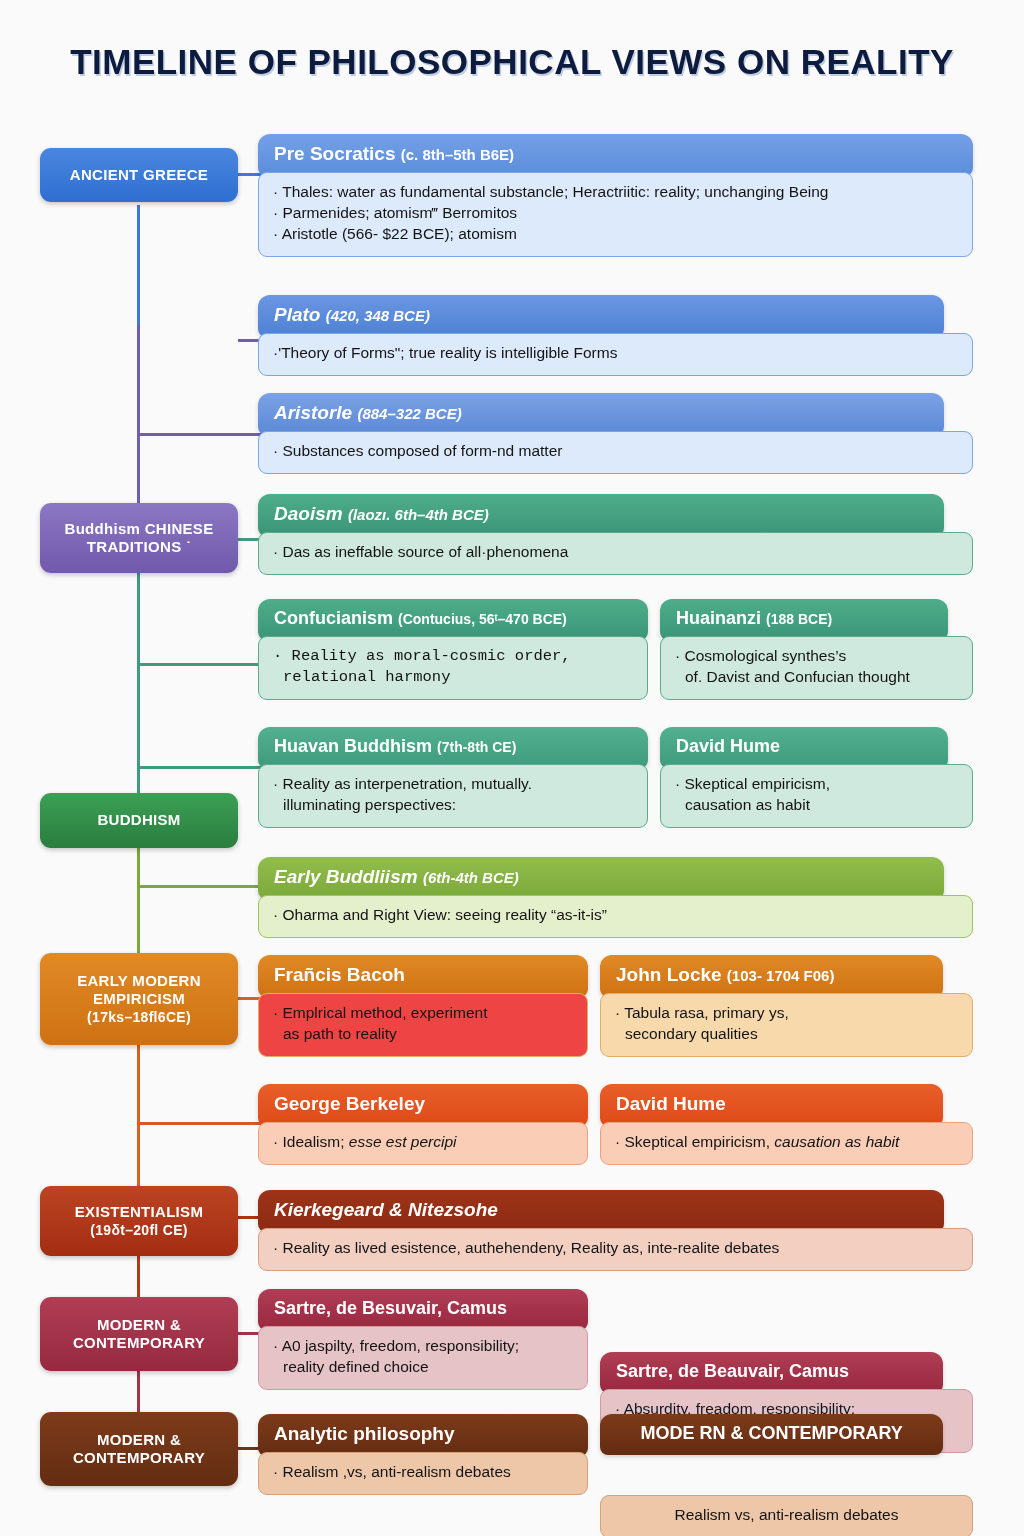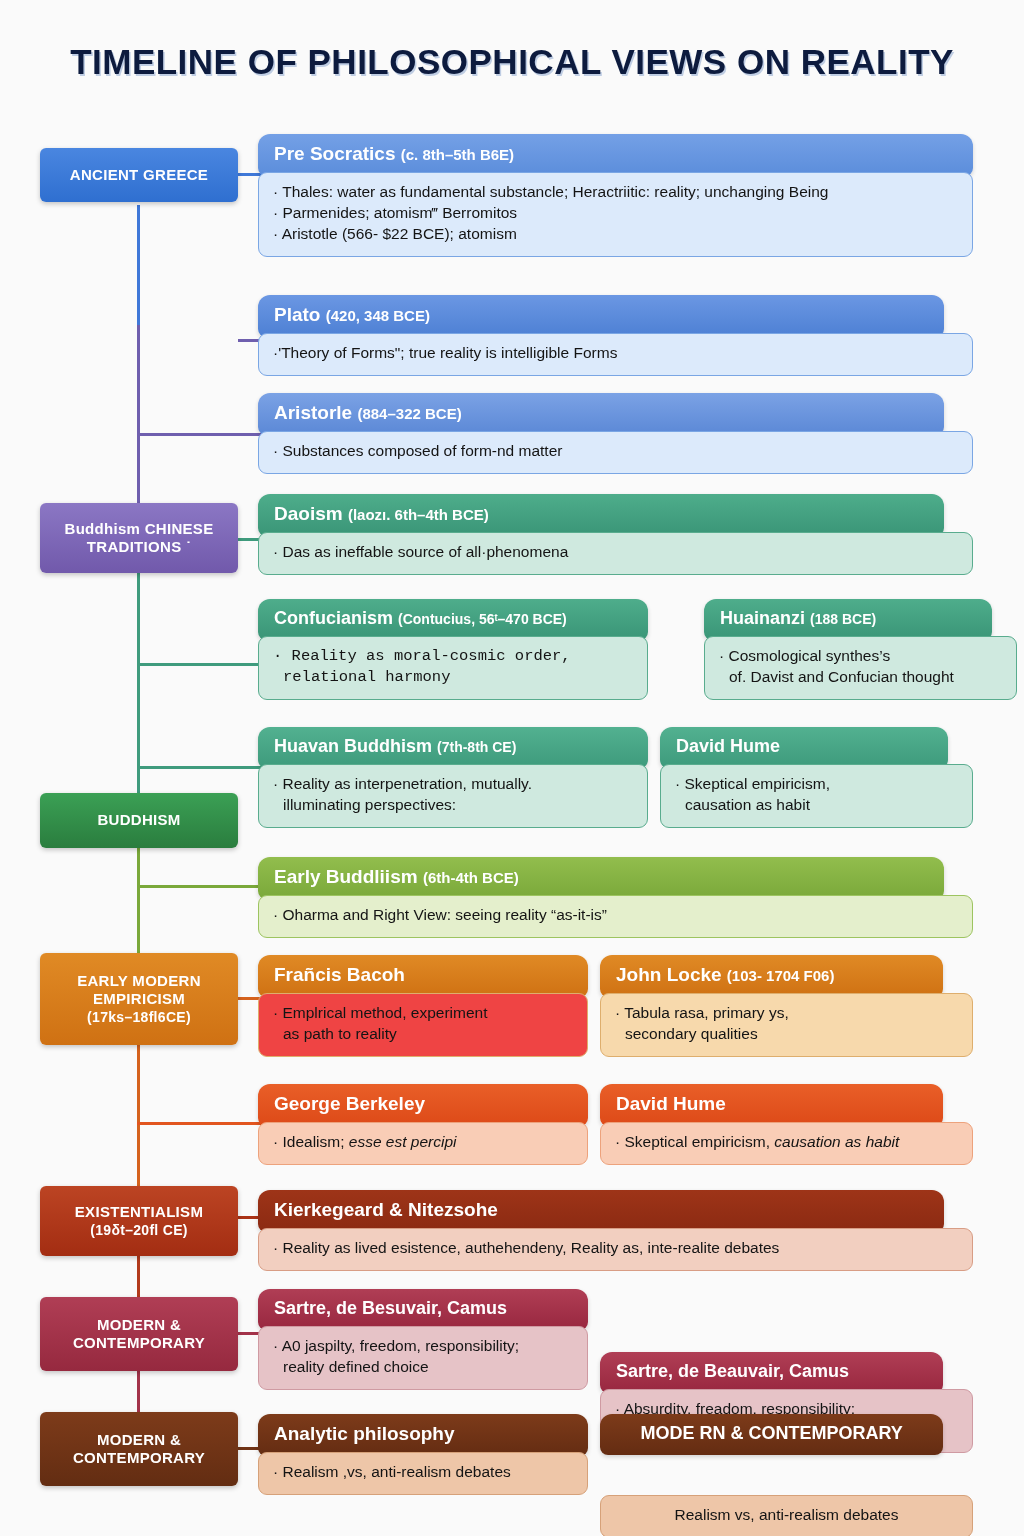--- a/index.html
+++ b/index.html
@@ -43,21 +43,21 @@
     left: 137px;
     width: 3px;
     background: #3f78d8;
   }
 
   
   .era {
     position: absolute;
     left: 40px;
     width: 198px;
-    border-radius: 6px;
+    border-radius: 11px;
     color: #ffffff;
     text-align: center;
     font-weight: bold;
     font-size: 15px;
     line-height: 1.22;
     display: flex;
     flex-direction: column;
     align-items: center;
     justify-content: center;
     box-shadow: 0 2px 5px rgba(0,0,0,0.22);
@@ -114,21 +114,21 @@
     box-sizing: border-box;
     margin-top: -4px;
     position: relative;
     z-index: 3;
   }
   .card .body .li {
     white-space: nowrap;
   }
   .card .body em { font-style: italic; }
   .hdr.narrow92 { width: 92%; }
-  .hdr.narrow96 { width: 96%; }
+  .hdr.narrow96 { width: 96%; font-style: italic; }
 </style>
 </head>
 <body>
 
 <div id="page">
 
   <div class="title">TIMELINE OF PHILOSOPHICAL VIEWS ON REALITY</div>
 
   <div class="spine" style="top:205px;height:120px;background:#3f78d8;"></div>
   <div class="spine" style="top:325px;height:215px;background:#6f5fae;"></div>
@@ -231,21 +231,21 @@
   <div class="card" style="left:258px;top:599px;width:390px;">
     <div class="hdr" style="background:linear-gradient(180deg,#4ead8b,#3a9577);font-size:18px;">
       <span>Confucianism</span>
       <span class="yr" style="font-size:14px;">(Contucius, 56ᵗ–470 BCE)</span>
     </div>
     <div class="body" style="background:#cfe9df;border:1.4px solid #59ac8e;font-family:Liberation Mono, monospace;">
       <div class="li">· <span>Reality as moral-cosmic order,</span></div>
       <div class="li" style="padding-left:10px;"><span>relational harmony</span></div>
     </div>
   </div>
-  <div class="card" style="left:660px;top:599px;width:313px;margin-left:44px;">
+  <div class="card" style="left:660px;top:599px;width:313px;">
     <div class="hdr narrow92" style="background:linear-gradient(180deg,#4ead8b,#3a9577);font-size:18px;">
       <span>Huainanzi</span>
       <span class="yr" style="font-size:14px;">(188 BCE)</span>
     </div>
     <div class="body" style="background:#cfe9df;border:1.4px solid #59ac8e;">
       <div class="li">· <span>Cosmological synthes’s</span></div>
       <div class="li" style="padding-left:10px;"><span>of. Davist and Confucian thought</span></div>
     </div>
   </div>
 

